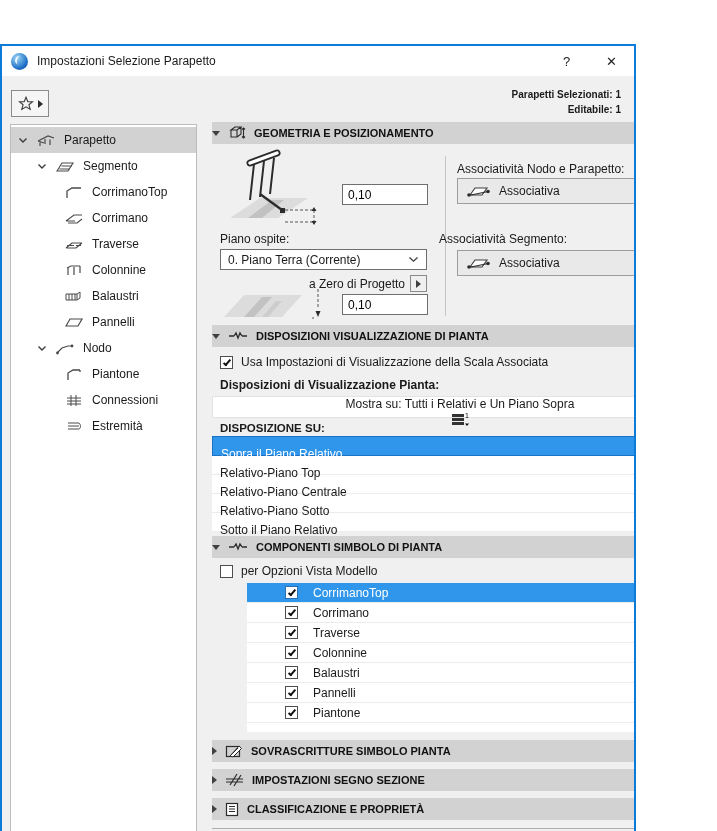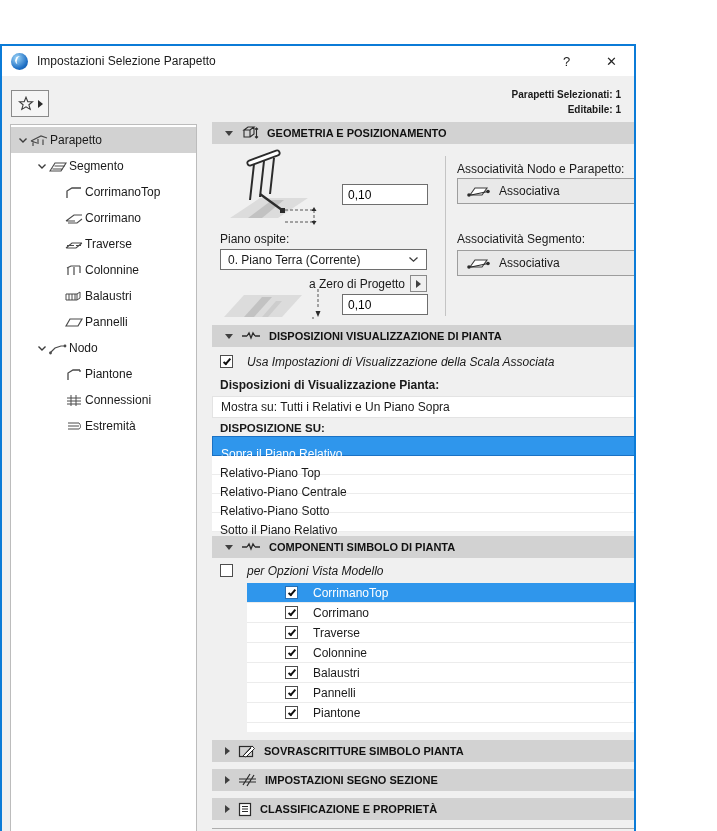--- a/index.html
+++ b/index.html
@@ -11,53 +11,53 @@
   .logo{width:17px;height:17px;border-radius:50%;background:radial-gradient(circle at 35% 30%,#8ec9f2 8%,#1e6fc4 65%,#0d4f9e 100%);position:relative;flex:0 0 auto;}
   .logo:after{content:"";position:absolute;left:4px;top:3px;width:8px;height:9px;border-left:2px solid #fff;border-radius:50% 0 0 50%;transform:rotate(18deg);}
   .title{margin-left:9px;}
   .tb-sp{flex:1;}
   .tb-btn{width:45px;height:30px;display:flex;align-items:center;justify-content:center;font-size:13px;color:#222;cursor:pointer;}
   
   .fav{position:absolute;left:9px;top:44px;width:38px;height:27px;background:#f5f5f5;border:1px solid #8a8a8a;display:flex;align-items:center;justify-content:center;gap:4px;}
   .selinfo{position:absolute;right:13px;top:41px;text-align:right;font-weight:bold;font-size:10px;line-height:15px;}
   
   .sidebar{position:absolute;left:8px;top:78px;width:187px;height:740px;background:#fff;border:1px solid #bcbcbc;padding-top:2px;overflow:hidden;}
-  .trow{height:26px;display:flex;align-items:center;cursor:pointer;text-align:right;}
+  .trow{height:26px;display:flex;align-items:center;gap:7px;cursor:pointer;text-align:right;}
   .trow.sel{background:#d2d2d2;}
   .ind0{padding-left:7px;}
   .ind1{padding-left:26px;}
   .ind2{padding-left:52px;}
   .chev{flex:0 0 auto;}
   .ticon{width:22px;display:flex;justify-content:center;flex:0 0 auto;}
   
   .main{position:absolute;left:210px;top:76px;width:493px;display:flow-root;}
-  .sechead{height:22px;background:#d2d2d2;display:flex;align-items:center;gap:8px;padding:0 13px;font-weight:bold;font-size:11px;color:#111;cursor:pointer;}
+  .sechead{height:22px;background:#d2d2d2;display:flex;align-items:center;gap:8px;padding:0 0;font-weight:bold;font-size:11px;color:#111;cursor:pointer;}
   .tri-down{width:0;height:0;border-left:4px solid transparent;border-right:4px solid transparent;border-top:5px solid #404040;flex:0 0 auto;}
   .tri-right{width:0;height:0;border-top:4px solid transparent;border-bottom:4px solid transparent;border-left:5px solid #404040;flex:0 0 auto;}
   .shicon{display:flex;align-items:center;flex:0 0 auto;}
   
   .geo{position:relative;height:181px;}
   .inp{position:absolute;width:86px;height:21px;border:1px solid #6e6e6e;background:#fff;
        font-family:"Liberation Sans",sans-serif;font-size:12px;padding:0 5px;}
   .lbl{position:absolute;white-space:nowrap;}
   .vdiv{position:absolute;left:233px;top:12px;height:160px;border-left:1px solid #c4c4c4;}
   .assoc-btn{position:absolute;width:240px;height:26px;background:#e9e9e9;border:1px solid #9d9d9d;
        display:flex;align-items:center;gap:8px;padding:0 7px;cursor:pointer;}
   .assoc-btn .tri-right{margin-left:auto;}
   .combo{position:absolute;left:8px;top:105px;width:207px;height:21px;background:#fff;border:1px solid #6e6e6e;
        display:flex;align-items:center;justify-content:space-between;padding:0 7px;cursor:pointer;}
   .zero{position:absolute;left:0;top:131px;width:215px;display:flex;justify-content:flex-end;align-items:center;gap:5px;}
   .mini-btn{width:17px;height:17px;background:#f0f0f0;border:1px solid #8a8a8a;display:flex;align-items:center;justify-content:center;cursor:pointer;}
   
-  .chkrow{display:flex;align-items:flex-start;gap:14px;font-style:italic;}
+  .chkrow{display:flex;align-items:flex-end;gap:8px;}
   .cb{width:13px;height:13px;background:#fff;border:1px solid #4d4d4d;display:flex;align-items:center;justify-content:center;flex:0 0 auto;cursor:pointer;}
   .check{width:4px;height:8px;border-right:2px solid #111;border-bottom:2px solid #111;transform:rotate(40deg);margin-top:-2px;}
   .boldlbl{font-weight:bold;}
   
-  .mostra{height:22px;background:#fff;border:1px solid #e3e3e3;display:flex;align-items:center;justify-content:space-between;padding:0 5px 0 8px;margin-top:4px;cursor:pointer;}
+  .mostra{height:22px;background:#fff;border:1px solid #e3e3e3;display:flex;align-items:center;justify-content:space-between;padding:0 5px 0 8px;margin-top:4px;cursor:pointer;flex-direction:column;}
   .dispsu{font-weight:bold;font-size:11.5px;margin:4px 0 2px 8px;}
   
   .drow{height:19px;background:#fff;display:flex;align-items:center;padding:16px 5px 0 8px;border-bottom:1px solid #ececec;cursor:pointer;}
   .drow .lineic{margin-left:auto;display:flex;align-items:center;}
   .drow.sel{background:#2f96ec;color:#fff;border:1px solid #1b72c4;height:20px;}
   .fly{width:18px;height:18px;background:#e6e6e6;border:1px solid #fff;display:flex;align-items:center;justify-content:center;margin-left:5px;cursor:pointer;}
   
   .clist{margin:5px 0 0 35px;}
   .crow{height:20px;background:#fff;display:flex;align-items:center;gap:15px;padding-left:38px;border-bottom:1px solid #ececec;cursor:pointer;}
   .crow.sel{background:#2f96ec;color:#fff;}
@@ -286,21 +286,21 @@
           <polygon points="2,30 22,8 80,8 60,30" fill="#dcdcdc"></polygon>
           <polygon points="22,30 40,10 50,10 32,30" fill="#c2c2c2"></polygon>
           <polygon points="40,30 54,14 60,14 46,30" fill="#cdcdcd"></polygon>
           <path d="M96 2 V22" stroke="#555" stroke-width="1" stroke-dasharray="3 2"></path>
           <path d="M96 30 L93.5 24 H98.5 Z" fill="#2b2b2b"></path>
           <path d="M90 31 H94" stroke="#555" stroke-width="1" stroke-dasharray="2 2"></path>
         </svg>
       </span>
       <input class="inp" style="left: 130px; top: 150px;" value="0,10">
 
-      <div class="lbl" style="left:245px;top:88px;">Associatività Segmento:</div>
+      <div class="lbl" style="left:227px;top:88px;">Associatività Segmento:</div>
       <div class="assoc-btn" style="left:245px;top:106px;">
         <span>
           <svg width="26" height="16">
               <polygon points="5,12 10,5 22,5 17,12" fill="#fff" stroke="#3c3c3c" stroke-width="1.1"></polygon>
               <circle cx="4" cy="12" r="1.8" fill="#2b2b2b"></circle>
               <circle cx="23" cy="8.5" r="1.8" fill="#2b2b2b"></circle>
               <path d="M6 12 L23 8.5" stroke="#2b2b2b" stroke-width="1.2"></path>
             </svg>
         </span>
         <span>Associativa</span>

